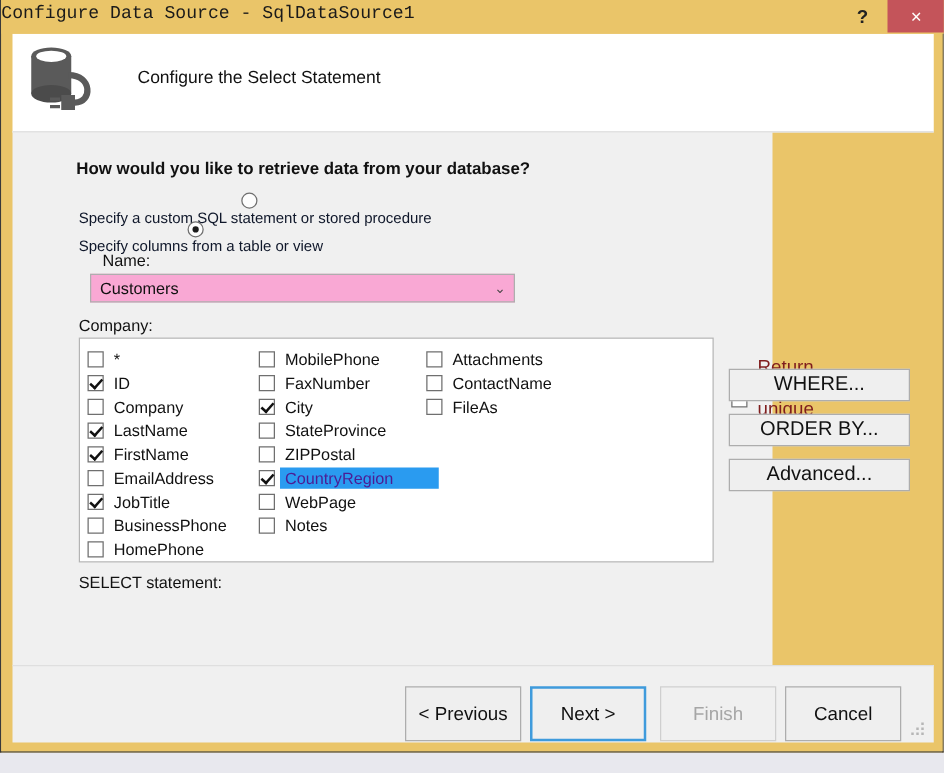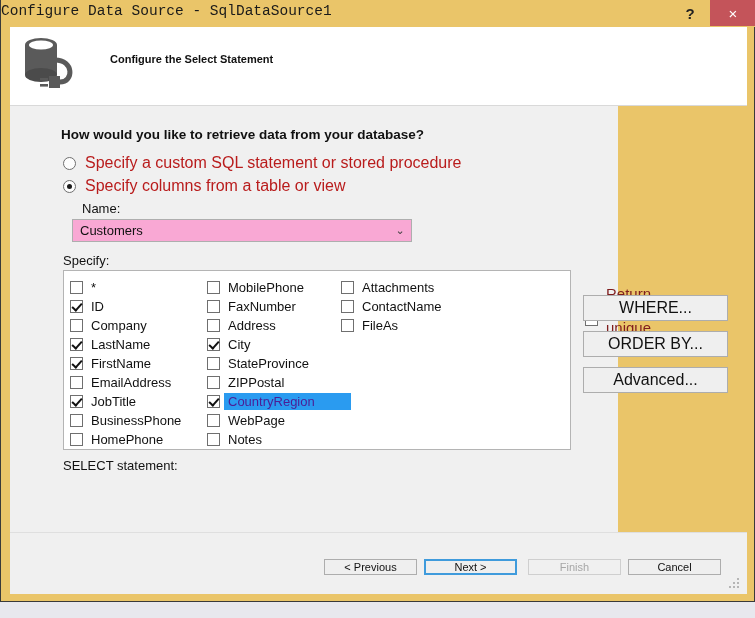--- a/index.html
+++ b/index.html
@@ -70,22 +70,22 @@
     border-bottom: 1px solid #d9d9d9;
     z-index: 4;
   }
   .db-icon {
     position: absolute; left: 12px; top: 9px;
     width: 66px; height: 62px;
   }
   .header-title {
     position: absolute;
     left: 100px; top: 26px;
-    font-size: 11px;
-    font-weight: bold;
+    font-size: 14px;
+    font-weight: normal;
     color: #111;
   }
 
   
   .body-panel {
     position: absolute;
     left: 9px; top: 105px;
     width: 608px; height: 427px;
     background: #f0f0f0;
     z-index: 3;
@@ -93,22 +93,23 @@
 
   .question {
     position: absolute;
     left: 51px; top: 22px;
     font-size: 13.5px; font-weight: bold; color: #111;
   }
 
   .radio-row {
     position: absolute;
     display: flex; align-items: center;
-    font-size: 16px; color: #b91c1c;
-    cursor: default;
+    font-size: 12px; color: #0f172a;
+    cursor: default;
+    flex-direction: column;
   }
   .radio-row.r1 { left: 53px; top: 49px; }
   .radio-row.r2 { left: 53px; top: 72px; }
 
   .radio {
     width: 13px; height: 13px;
     border: 1px solid #6f6f6f;
     border-radius: 50%;
     background: #fdfdfd;
     margin-right: 9px;
@@ -265,26 +266,26 @@
   .footer {
     position: absolute;
     left: 9px; top: 532px;
     width: 737px; height: 61px;
     background: #f0f0f0;
     border-top: 1px solid #dfdfdf;
     z-index: 3;
   }
   .btn {
     position: absolute;
-    top: 26px;
-    width: 93px; height: 16px;
+    top: 16px;
+    width: 93px; height: 44px;
     background: #efefef;
     border: 1px solid #adadad;
     box-sizing: border-box;
-    font-size: 11px; color: #111;
+    font-size: 15px; color: #111;
     display: flex; align-items: center; justify-content: center;
     cursor: default;
   }
   .btn.prev   { left: 314px; }
   .btn.next   { left: 414px; border: 2px solid #3f9bdc; }
   .btn.finish { left: 518px; color: #a6a6a6; border-color: #cfcfcf; background: #f0f0f0; }
   .btn.cancel { left: 618px; }
 
   .grip {
     position: absolute;
@@ -339,21 +340,21 @@
         <span>Specify columns from a table or view</span>
       </div>
 
       <div class="name-label">Name:</div>
 
       <div class="combo">
         <span class="combo-value">Customers</span>
         <span class="combo-arrow">⌄</span>
       </div>
 
-      <div class="columns-label">Specify:</div>
+      <div class="columns-label">Company:</div>
 
       <div class="listbox">
         <div class="col-group c1">
           <div class="chk-row">
               <span class="chk"></span>
               <span class="chk-label">*</span>
             </div>
           <div class="chk-row">
               <span class="chk checked"></span>
               <span class="chk-label">ID</span>
@@ -389,24 +390,20 @@
         </div>
 
         <div class="col-group c2">
           <div class="chk-row">
               <span class="chk"></span>
               <span class="chk-label">MobilePhone</span>
             </div>
           <div class="chk-row">
               <span class="chk"></span>
               <span class="chk-label">FaxNumber</span>
-            </div>
-          <div class="chk-row">
-              <span class="chk"></span>
-              <span class="chk-label">Address</span>
             </div>
           <div class="chk-row">
               <span class="chk checked"></span>
               <span class="chk-label">City</span>
             </div>
           <div class="chk-row">
               <span class="chk"></span>
               <span class="chk-label">StateProvince</span>
             </div>
           <div class="chk-row">

